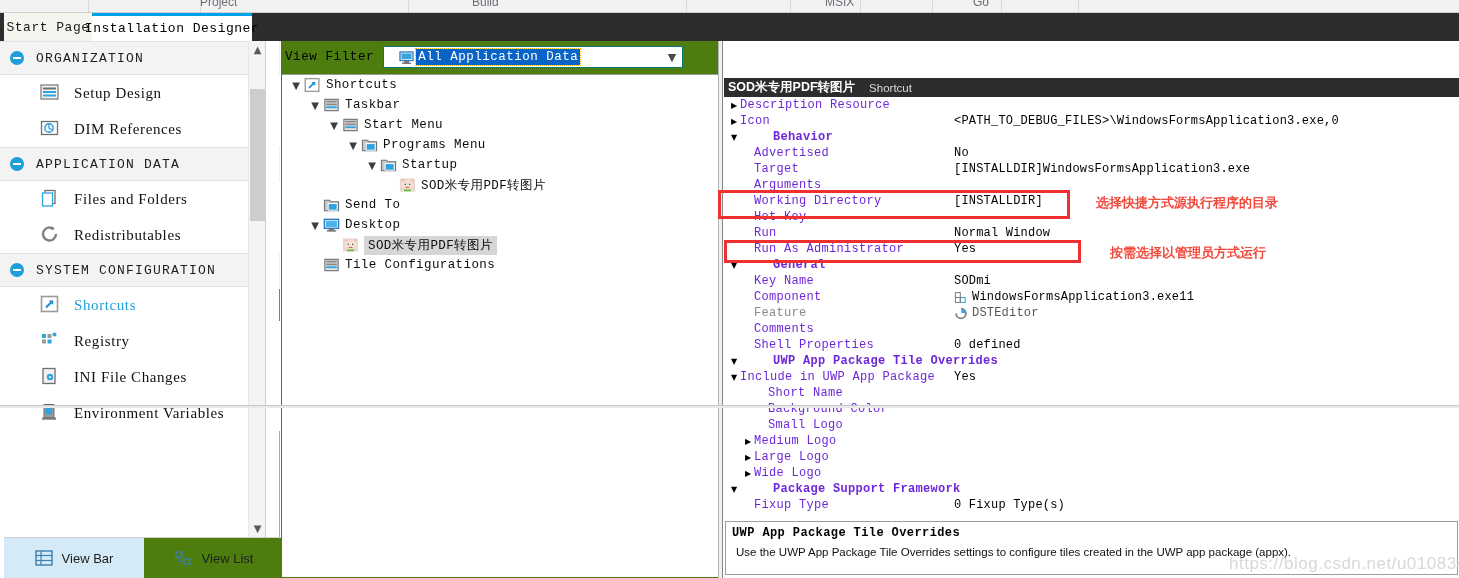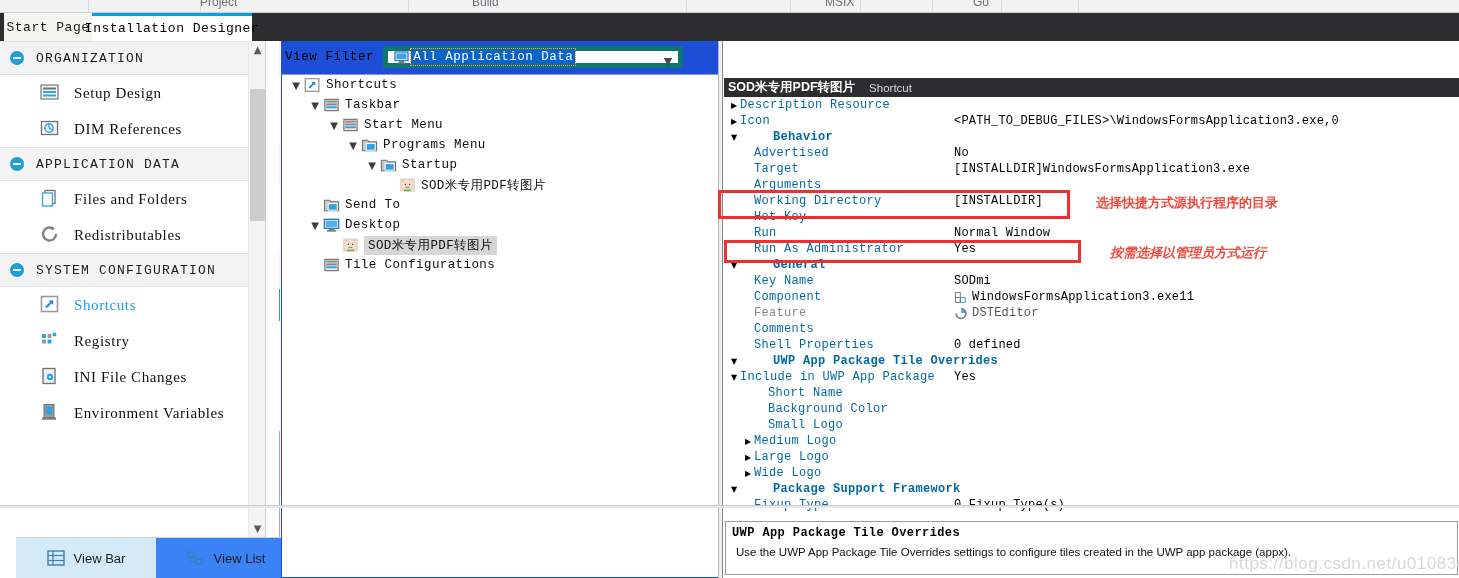--- a/index.html
+++ b/index.html
@@ -5,21 +5,21 @@
   * { box-sizing: border-box; }
   html, body {
     margin: 0; padding: 0;
     width: 1459px; height: 578px;
     overflow: hidden;
     background: #ffffff;
     font-family: "Liberation Mono", "DejaVu Sans Mono", monospace;
     font-size: 12px;
     color: #000;
   }
-  #app { position: relative; width: 1459px; height: 508px; }
+  #app { position: relative; width: 1459px; height: 408px; }
 
   
   .menustrip {
     position: absolute; left: 0; top: 0; width: 1459px; height: 13px;
     background: #f2f2f2; overflow: hidden;
     border-bottom: 1px solid #cfcfcf;
   }
   .menustrip .mi {
     position: absolute; top: -5px;
     font-family: "Liberation Sans", sans-serif;
@@ -106,45 +106,45 @@
     position: absolute; left: 1px; top: 48px; width: 15px; height: 132px;
     background: #cdcdcd; cursor: pointer;
   }
   .sb-gutterright {
     position: absolute; right: 0; top: 0; width: 14px; height: 496px;
     background: #ffffff; border-left: 1px solid #cfcfcf;
   }
 
   
   .sb-footer {
-    position: absolute; left: 16px; bottom: 0; width: 280px; height: 41px;
-    background: #3b82f6; border-top: 1px solid #d0d0d0; display: flex; margin-top: 16px;
+    position: absolute; left: 4px; bottom: 0; width: 280px; height: 41px;
+    background: #4d7c0f; border-top: 1px solid #d0d0d0; display: flex; margin-top: 16px;
   }
   .sb-fbtn {
     flex: 1 1 0; display: flex; align-items: center; justify-content: center;
     gap: 9px; cursor: pointer; font-family: "Liberation Sans", sans-serif;
     font-size: 13px; color: #202020;
   }
   .sb-fbtn.active { background: #d4ebf7; }
   .sb-fbtn .fico { width: 18px; height: 16px; }
 
   
   .treepane {
     position: absolute; left: 281px; top: 41px; width: 437px; height: 537px;
-    background: #1d4ed8;
+    background: #4d7c0f;
   }
   .filterrow {
     position: absolute; left: 0; top: 0; width: 437px; height: 32px;
     display: flex; align-items: center; padding-left: 4px;
   }
   .filterlabel { font-size: 12.5px; letter-spacing: 0.6px; margin-right: 9px; }
   .combobox {
     position: relative; width: 300px; height: 22px; background: #fff;
-    border: 5px solid #0f766e; display: flex; align-items: center;
-    padding-left: 6px; cursor: pointer;
+    border: 1px solid #0f766e; display: flex; align-items: center;
+    padding-left: 15px; cursor: pointer;
   }
   .combobox .monitor-ico { width: 15px; height: 13px; flex: 0 0 auto; margin-right: 2px; }
   .combobox .cbval {
     background: #0a64c8; color: #fff; font-size: 12.5px; letter-spacing: 0.5px;
     padding: 1px 2px; outline: 1px dotted #ffb000;
   }
   .combobox .chev {
     position: absolute; right: 6px; top: 4px; color: #4a4a4a;
     font-family: "DejaVu Sans", sans-serif; font-size: 11px;
   }
@@ -193,21 +193,21 @@
   }
   .prow {
     position: relative; height: 16px; display: flex; align-items: center;
     white-space: nowrap; cursor: default;
   }
   .prow .exp {
     width: 12px; text-align: center; font-size: 8px; color: #000;
     font-family: "DejaVu Sans", sans-serif; flex: 0 0 auto;
   }
   .prow .pname {
-    font-size: 12px; letter-spacing: 0.3px; color: #0369a1;
+    font-size: 12px; letter-spacing: 0.3px; color: #6d28d9;
   }
   .prow .pname.bold { font-weight: bold; margin-left: 33px; }
   .prow .pname.dim { color: #8a8a8a; }
   .prow .pval {
     position: absolute; left: 230px; font-size: 12px; letter-spacing: 0.2px;
     color: #000; display: flex; align-items: center; gap: 4px;
   }
   .prow .pval .vico { width: 14px; height: 13px; flex: 0 0 auto; }
   .prow .pval.dim { color: #555; }
 
@@ -722,18 +722,18 @@
     <div class="prop-desc">
       <div class="pd-title">UWP App Package Tile Overrides</div>
       <div class="pd-body">Use the UWP App Package Tile Overrides settings to configure tiles created in the UWP app package (appx).</div>
     </div>
   </div>
 
   <div class="redbox" style="left:718px; top:190px; width:352px; height:29px;"></div>
   <div class="redbox" style="left:724px; top:240px; width:357px; height:23px;"></div>
 
   <div class="redtext" style="left:1096px; top:194px;">选择快捷方式源执行程序的目录</div>
-  <div class="redtext" style="left:1110px; top:244px;font-style:italic;">按需选择以管理员方式运行</div>
+  <div class="redtext" style="left:1110px; top:244px;">按需选择以管理员方式运行</div>
 
   <div class="watermark" style="left:1229px; top:554px;">https://blog.csdn.net/u010834669</div>
 
   <div class="bottomrule"></div>
 </div>
 
 </body></html>

